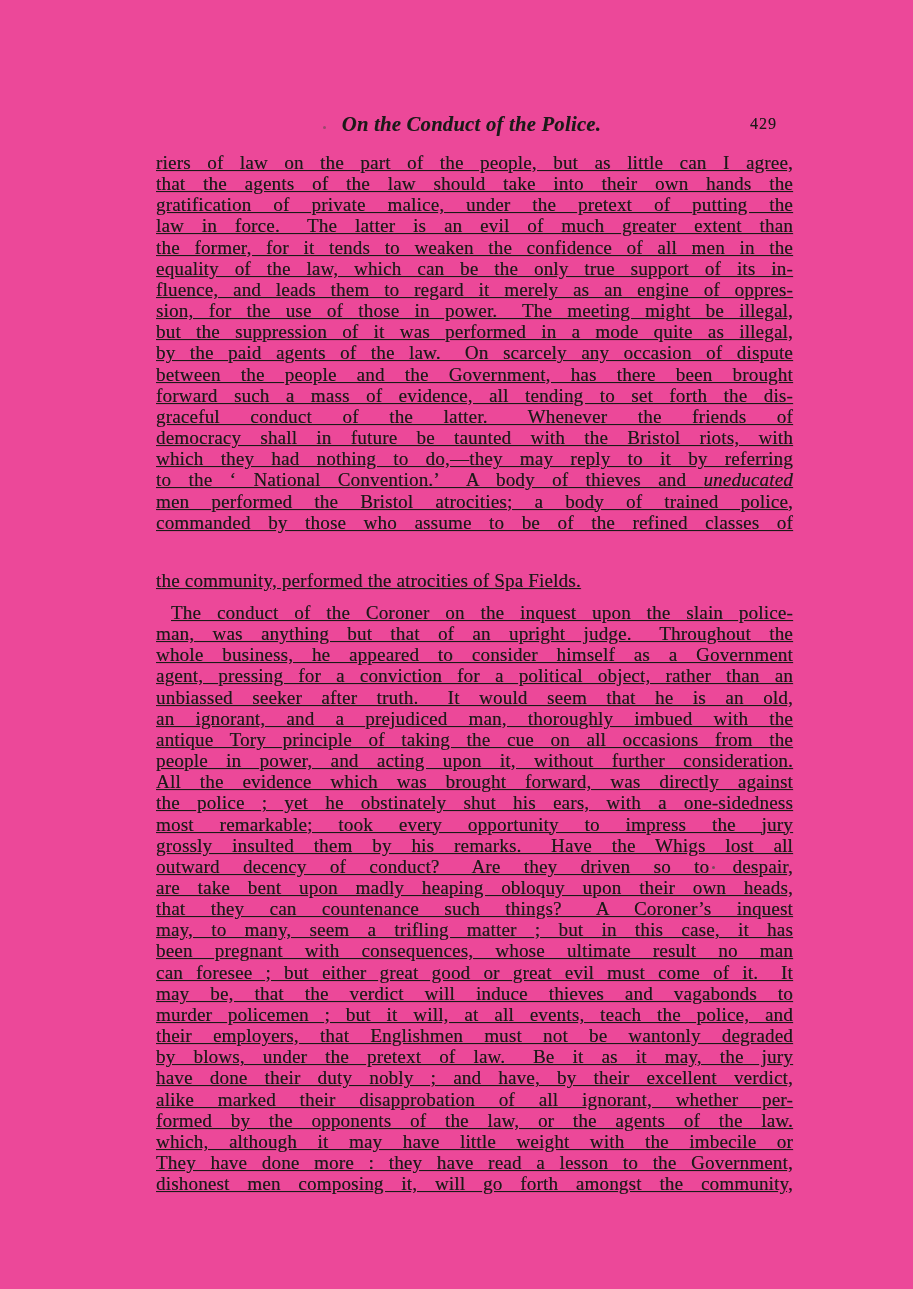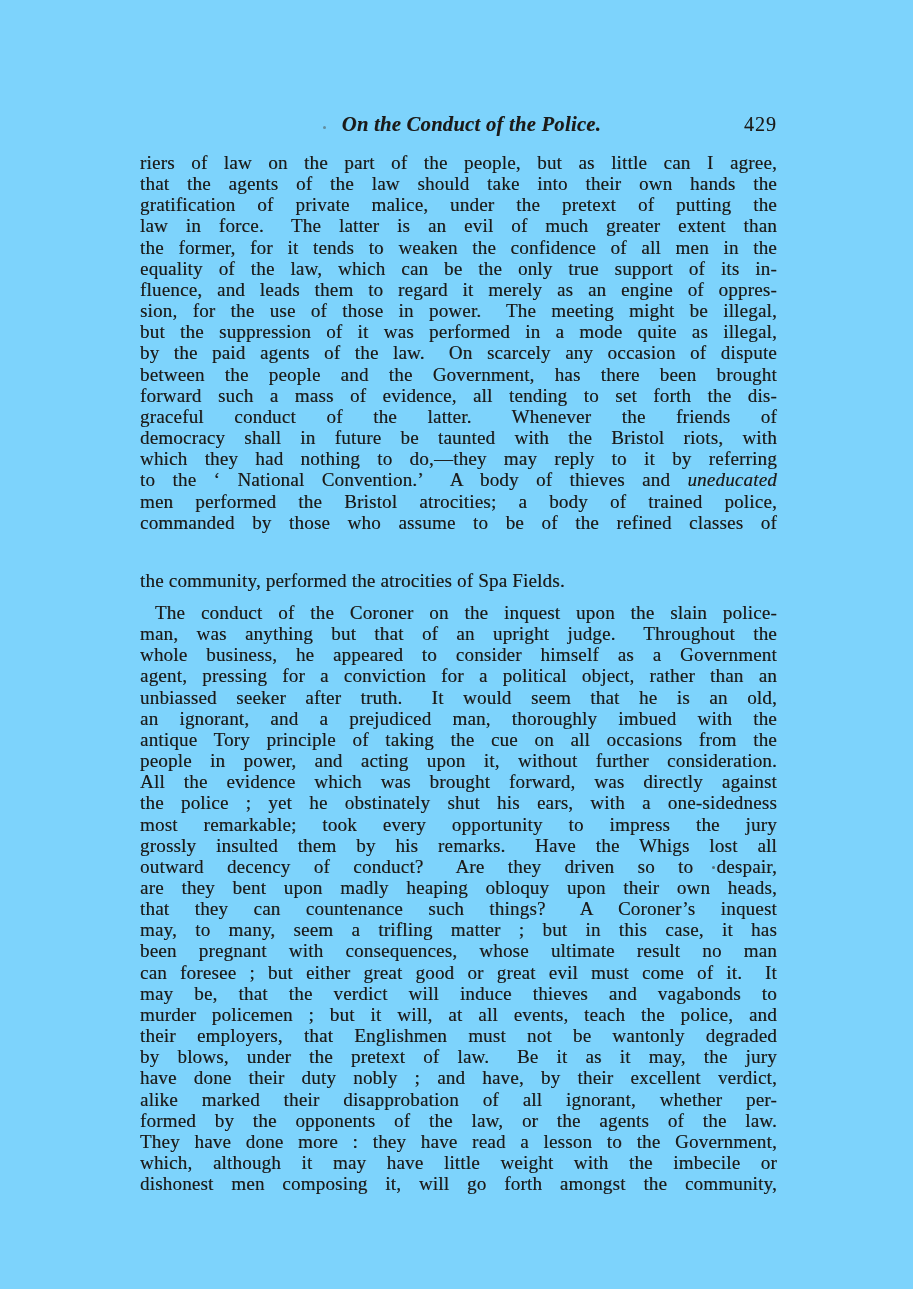--- a/index.html
+++ b/index.html
@@ -4,21 +4,21 @@
 <style>
   html, body {
     margin: 0;
     padding: 0;
     background: #fcfcfa;
   }
   .page {
     position: relative;
     width: 913px;
     height: 1289px;
-    background: #7dd3fc;
+    background: #ec4899;
     overflow: hidden;
     font-family: "Liberation Serif", "DejaVu Serif", serif;
     color: #1b1a18;
   }
   .running-header {
     position: absolute;
     left: 140px;
     top: 112px;
     width: 637px;
     height: 26px;
@@ -31,30 +31,31 @@
     font-style: italic;
     font-weight: bold;
     font-size: 20.5px;
     letter-spacing: 0.3px;
     line-height: 24px;
   }
   .page-number {
     position: absolute;
     right: 0;
     top: 0;
-    font-size: 20px;
+    font-size: 16px;
     line-height: 24px;
     letter-spacing: 1px;
   }
   .text-block {
     position: absolute;
-    left: 140px;
+    left: 156px;
     top: 152px;
     width: 637px;
     text-shadow: 0.35px 0.2px 0 rgba(27,26,24,0.5);
+    text-decoration: underline;
   }
   .line {
     font-size: 19px;
     line-height: 21.15px;
     letter-spacing: 0.2px;
     text-align: justify;
     text-align-last: justify;
     white-space: normal;
   }
   .line.end {
@@ -113,34 +114,34 @@
       <div class="line"><span>agent, pressing for a conviction for a political object, rather than an</span></div>
       <div class="line"><span>unbiassed seeker after truth.  It would seem that he is an old,</span></div>
       <div class="line"><span>an ignorant, and a prejudiced man, thoroughly imbued with the</span></div>
       <div class="line"><span>antique Tory principle of taking the cue on all occasions from the</span></div>
       <div class="line"><span>people in power, and acting upon it, without further consideration.</span></div>
       <div class="line"><span>All the evidence which was brought forward, was directly against</span></div>
       <div class="line"><span>the police ; yet he obstinately shut his ears, with a one-sidedness</span></div>
       <div class="line"><span>most remarkable; took every opportunity to impress the jury</span></div>
       <div class="line"><span>grossly insulted them by his remarks.  Have the Whigs lost all</span></div>
       <div class="line"><span>outward decency of conduct?  Are they driven so to despair,</span></div>
-      <div class="line"><span>are they bent upon madly heaping obloquy upon their own heads,</span></div>
+      <div class="line"><span>are take bent upon madly heaping obloquy upon their own heads,</span></div>
       <div class="line"><span>that they can countenance such things?  A Coroner’s inquest</span></div>
       <div class="line"><span>may, to many, seem a trifling matter ; but in this case, it has</span></div>
       <div class="line"><span>been pregnant with consequences, whose ultimate result no man</span></div>
       <div class="line"><span>can foresee ; but either great good or great evil must come of it.  It</span></div>
       <div class="line"><span>may be, that the verdict will induce thieves and vagabonds to</span></div>
       <div class="line"><span>murder policemen ; but it will, at all events, teach the police, and</span></div>
       <div class="line"><span>their employers, that Englishmen must not be wantonly degraded</span></div>
       <div class="line"><span>by blows, under the pretext of law.  Be it as it may, the jury</span></div>
       <div class="line"><span>have done their duty nobly ; and have, by their excellent verdict,</span></div>
       <div class="line"><span>alike marked their disapprobation of all ignorant, whether per-</span></div>
       <div class="line"><span>formed by the opponents of the law, or the agents of the law.</span></div>
+      <div class="line"><span>which, although it may have little weight with the imbecile or</span></div>
       <div class="line"><span>They have done more : they have read a lesson to the Government,</span></div>
-      <div class="line"><span>which, although it may have little weight with the imbecile or</span></div>
       <div class="line"><span>dishonest men composing it, will go forth amongst the community,</span></div>
     </div>
 
   <div class="speck dot-header"></div>
   <div class="speck dash-refined"></div>
   <div class="speck dot-heads"></div>
 
 </div>
 
 </body></html>

